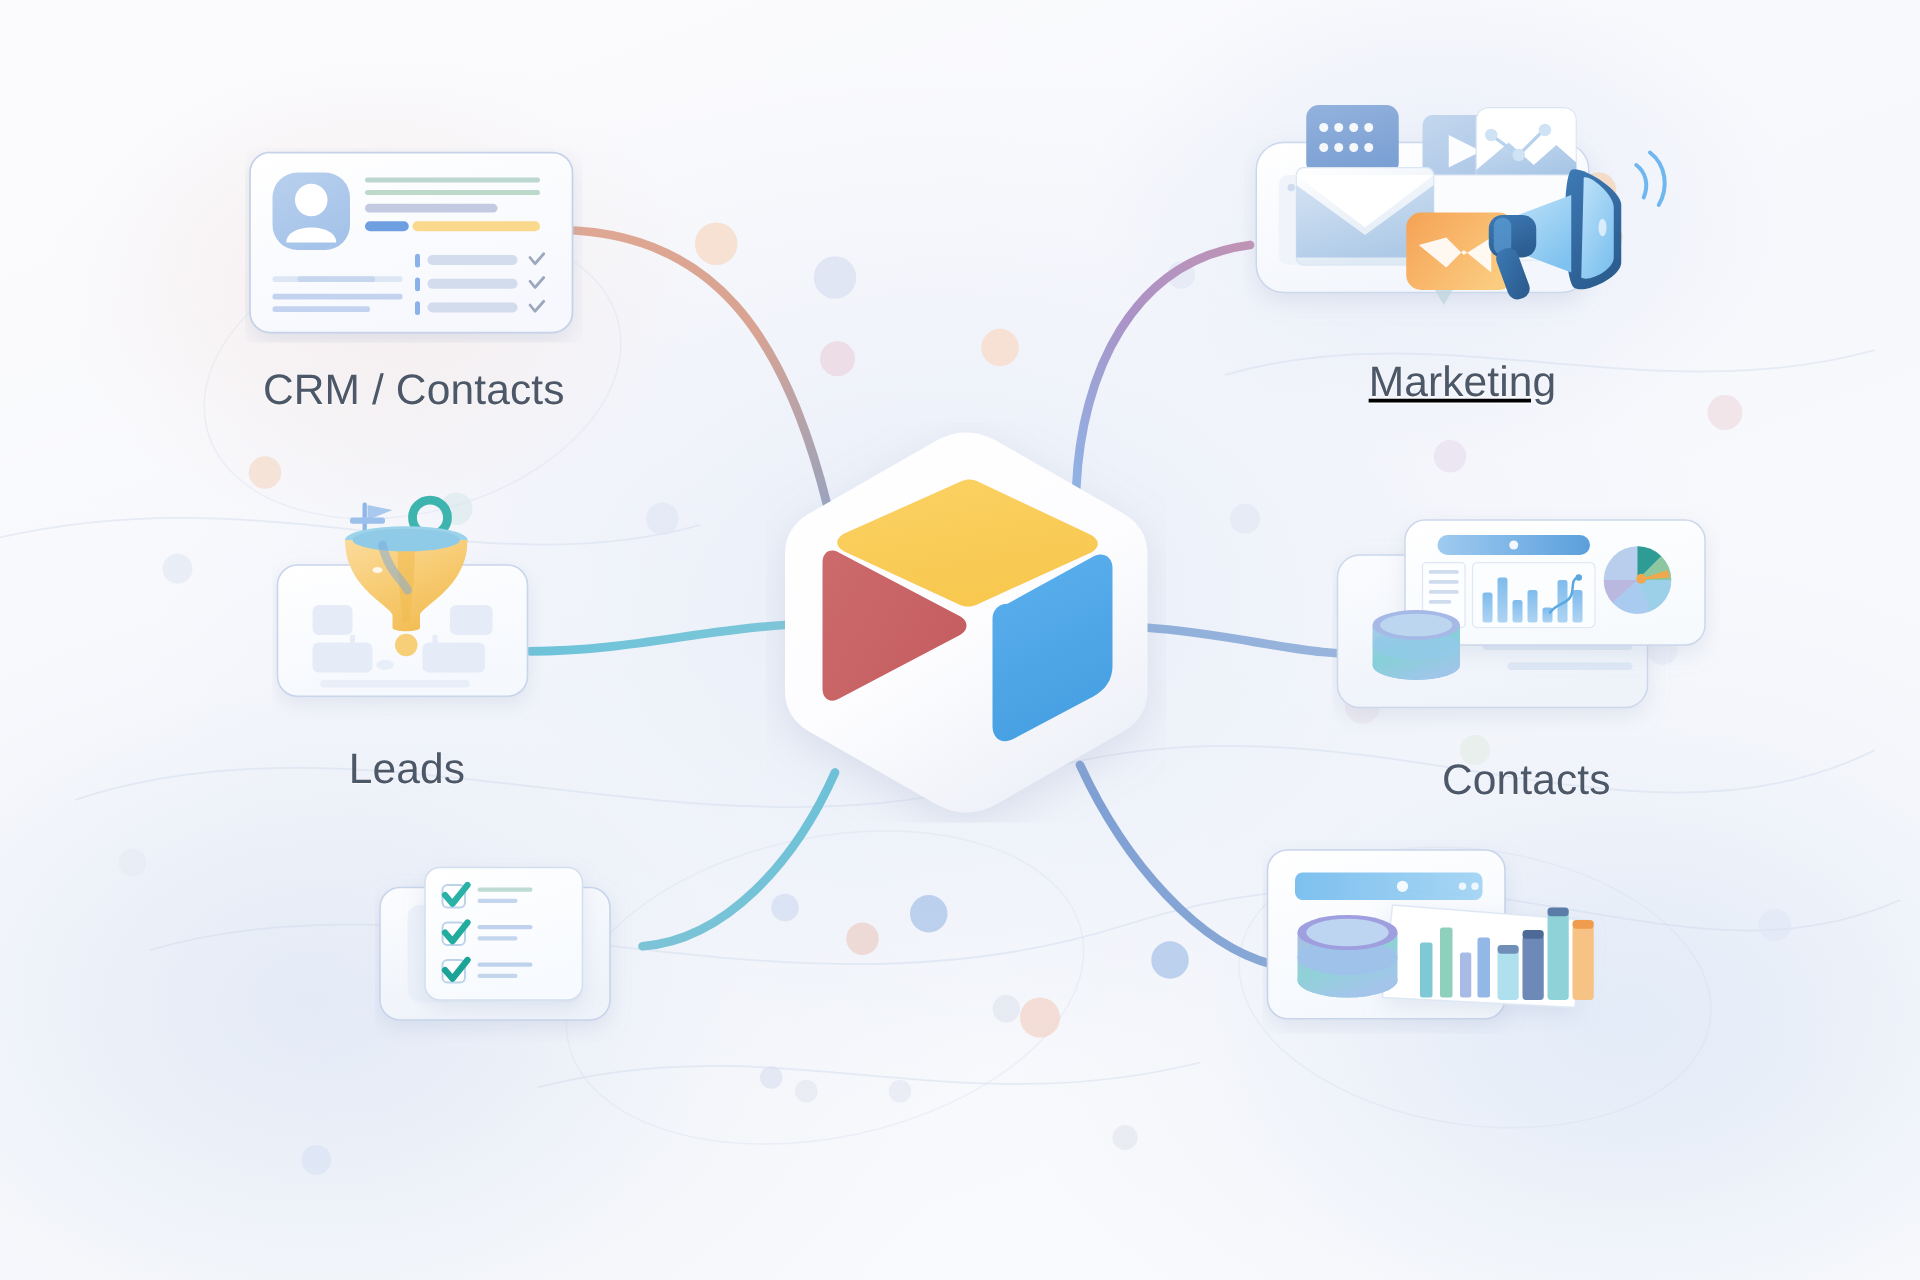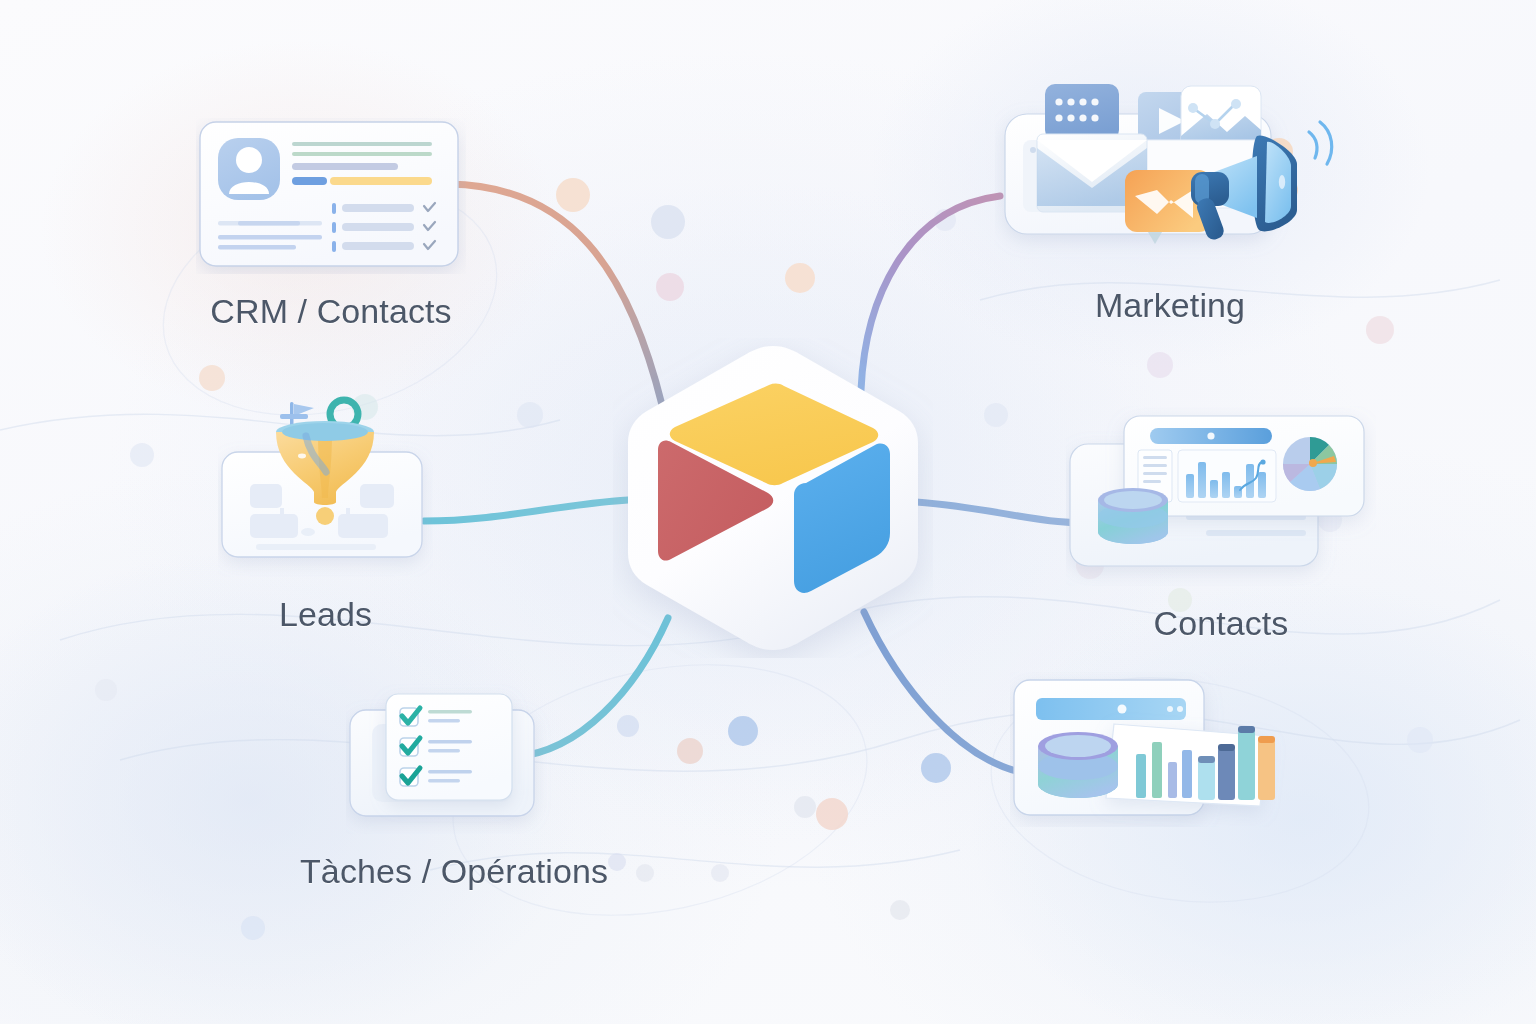--- a/index.html
+++ b/index.html
@@ -259,21 +259,21 @@
         </g>
         <rect x="22" y="103" width="104" height="4.5" rx="2" fill="#dde6f4"></rect>
         <rect x="42" y="103" width="62" height="4.5" rx="2" fill="#c7d6ef"></rect>
         <rect x="22" y="117" width="104" height="4.5" rx="2" fill="#c3d3ef"></rect>
         <rect x="22" y="127" width="78" height="4.5" rx="2" fill="#c3d3ef"></rect>
       </svg>
     </div>
     <div class="node-label">CRM / Contacts</div>
   </div>
 
-  <div class="node" style="left:995px; top:78px;">
+  <div class="node" style="left:995px; top:78px;text-decoration:underline;">
     <div class="node-art">
       <svg width="350" height="190" viewBox="0 0 350 190">
         <defs>
           <linearGradient id="panelG" x1="0" y1="0" x2="0.4" y2="1">
             <stop offset="0%" stop-color="#ffffff"></stop>
               <stop offset="100%" stop-color="#f3f6fc"></stop>
           </linearGradient>
           <linearGradient id="chatG" x1="0" y1="0" x2="0.3" y2="1">
             <stop offset="0%" stop-color="#93b2dd"></stop>
               <stop offset="100%" stop-color="#7ba0d3"></stop>
@@ -541,21 +541,20 @@
           <rect x="82" y="65" width="32" height="3.4" rx="1.7" fill="#c4d5ee"></rect>
         </g>
         <g>
           <rect x="54" y="84" width="18" height="18" rx="4" fill="#fff" stroke="#bcd3ea" stroke-width="1.6"></rect>
           <path d="M56 92 l6 7 l12 -15" stroke="#1aa396" stroke-width="5" fill="none" stroke-linecap="round" stroke-linejoin="round"></path>
           <rect x="82" y="86" width="44" height="3.4" rx="1.7" fill="#bfd2ed"></rect>
           <rect x="82" y="95" width="32" height="3.4" rx="1.7" fill="#c4d5ee"></rect>
         </g>
       </svg>
     </div>
-    <div class="node-label">Tàches / Opérations</div>
   </div>
 
   <div class="node" style="left:1010px; top:672px;">
     <div class="node-art">
       <svg width="290" height="155" viewBox="0 0 290 155">
         <defs>
           <linearGradient id="dWin" x1="0" y1="0" x2="0.4" y2="1">
             <stop offset="0%" stop-color="#ffffff"></stop>
               <stop offset="100%" stop-color="#f4f8fd"></stop>
           </linearGradient>

